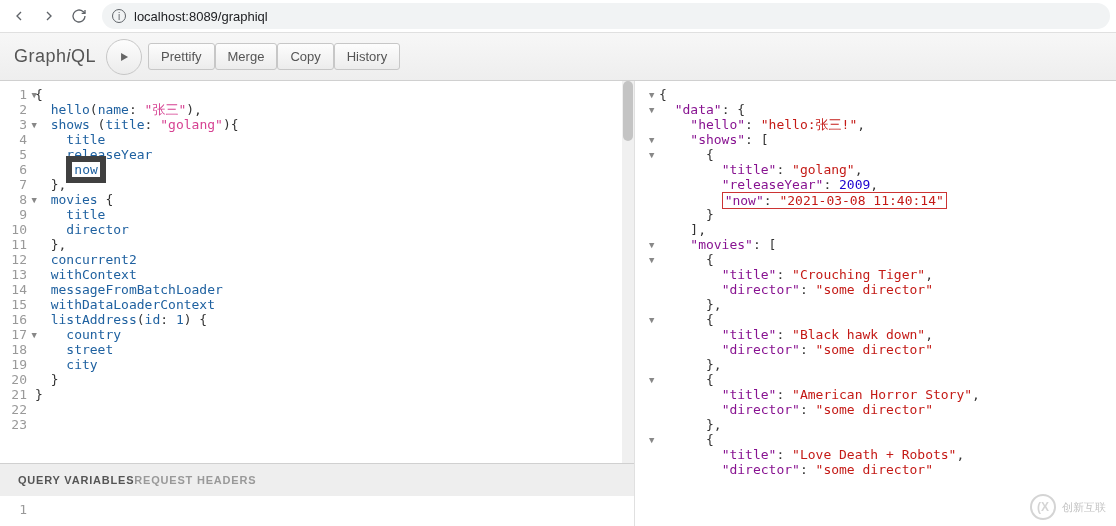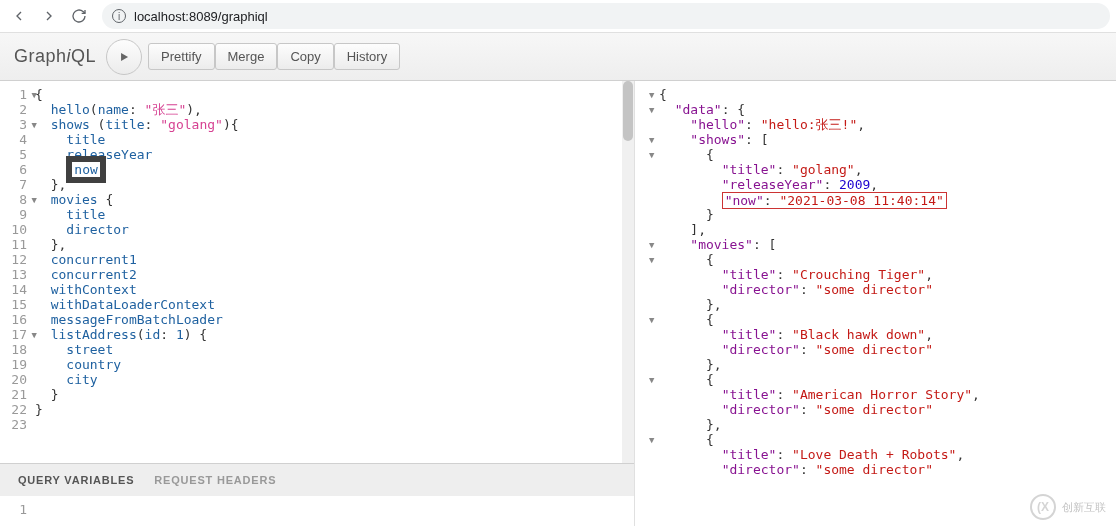--- a/index.html
+++ b/index.html
@@ -29,21 +29,21 @@
     .code .line { height: 15px; white-space: pre; }
     .punc { color: #333; }
     .attr { color: #1f61a0; margin-top: 12px; }
     .prop { color: #1f61a0; }
     .str { color: #d64292; }
     .boxed { border: 6px solid #404040; padding: 0 2px; }
     
     .scroll-track { position: absolute; right: 0; top: 0; bottom: 0; width: 12px; background: #f0f0f0; }
     .scroll-thumb { position: absolute; left: 1px; right: 1px; background: #c4c4c4; border-radius: 6px; }
     
-    .tabs-bar { height: 33px; background: #eeeeee; border-top: 1px solid #d0d0d0; display: flex; align-items: center; padding: 0 18px; gap: 20px; }
+    .tabs-bar { height: 33px; background: #eeeeee; border-top: 1px solid #d0d0d0; display: flex; align-items: center; padding: 0 18px; }
     .tab { font-size: 11px; font-weight: 700; letter-spacing: 0.8px; text-transform: uppercase; color: #999; cursor: pointer; }
     .tab.active { color: #555; }
     
     .vars-pane { height: 30px; display: flex; font-family: Consolas, Menlo, monospace; font-size: 13px; line-height: 15px; padding-top: 6px; }
     
     .right-pane { flex: 1; padding: 6px 0 0 14px; font-family: Consolas, Menlo, monospace; font-size: 13px; line-height: 15px; overflow: hidden; position: relative; }
     .right-pane .line { height: 15px; white-space: pre; }
     .fold-r { display: inline-block; width: 10px; font-size: 9px; color: #888; vertical-align: middle; }
     .key { color: #881391; }
     .str2 { color: #c41a16; }
@@ -126,28 +126,27 @@
             <div class="line"><span>  </span><span class="prop">hello</span><span class="punc">(</span><span class="attr">name</span><span class="punc">: </span><span class="str">"张三"</span><span class="punc">),</span></div>
             <div class="line"><span>  </span><span class="prop">shows</span><span class="punc"> (</span><span class="attr">title</span><span class="punc">: </span><span class="str">"golang"</span><span class="punc">){</span></div>
             <div class="line"><span>    </span><span class="prop">title</span></div>
             <div class="line"><span>    </span><span class="prop">releaseYear</span></div>
             <div class="line"><span>    </span><span class="prop boxed">now</span></div>
             <div class="line"><span class="punc">  },</span></div>
             <div class="line"><span>  </span><span class="prop">movies</span><span class="punc"> {</span></div>
             <div class="line"><span>    </span><span class="prop">title</span></div>
             <div class="line"><span>    </span><span class="prop">director</span></div>
             <div class="line"><span class="punc">  },</span></div>
-            <div class="line"><span>  </span><span class="prop">concurrent1</span></div>
             <div class="line"><span>  </span><span class="prop">concurrent2</span></div>
             <div class="line"><span>  </span><span class="prop">withContext</span></div>
+            <div class="line"><span>  </span><span class="prop">messageFromBatchLoader</span></div>
             <div class="line"><span>  </span><span class="prop">withDataLoaderContext</span></div>
-            <div class="line"><span>  </span><span class="prop">messageFromBatchLoader</span></div>
             <div class="line"><span>  </span><span class="prop">listAddress</span><span class="punc">(</span><span class="attr">id</span><span class="punc">: </span><span class="prop">1</span><span class="punc">) {</span></div>
+            <div class="line"><span>    </span><span class="prop">country</span></div>
             <div class="line"><span>    </span><span class="prop">street</span></div>
-            <div class="line"><span>    </span><span class="prop">country</span></div>
             <div class="line"><span>    </span><span class="prop">city</span></div>
             <div class="line"><span class="punc">  }</span></div>
             <div class="line"><span class="punc">}</span></div>
             <div class="line"></div>
           </div>
       </div>
       <div class="scroll-track">
           <div class="scroll-thumb" style="top:0;height:60px"></div>
         </div>
     </div>

